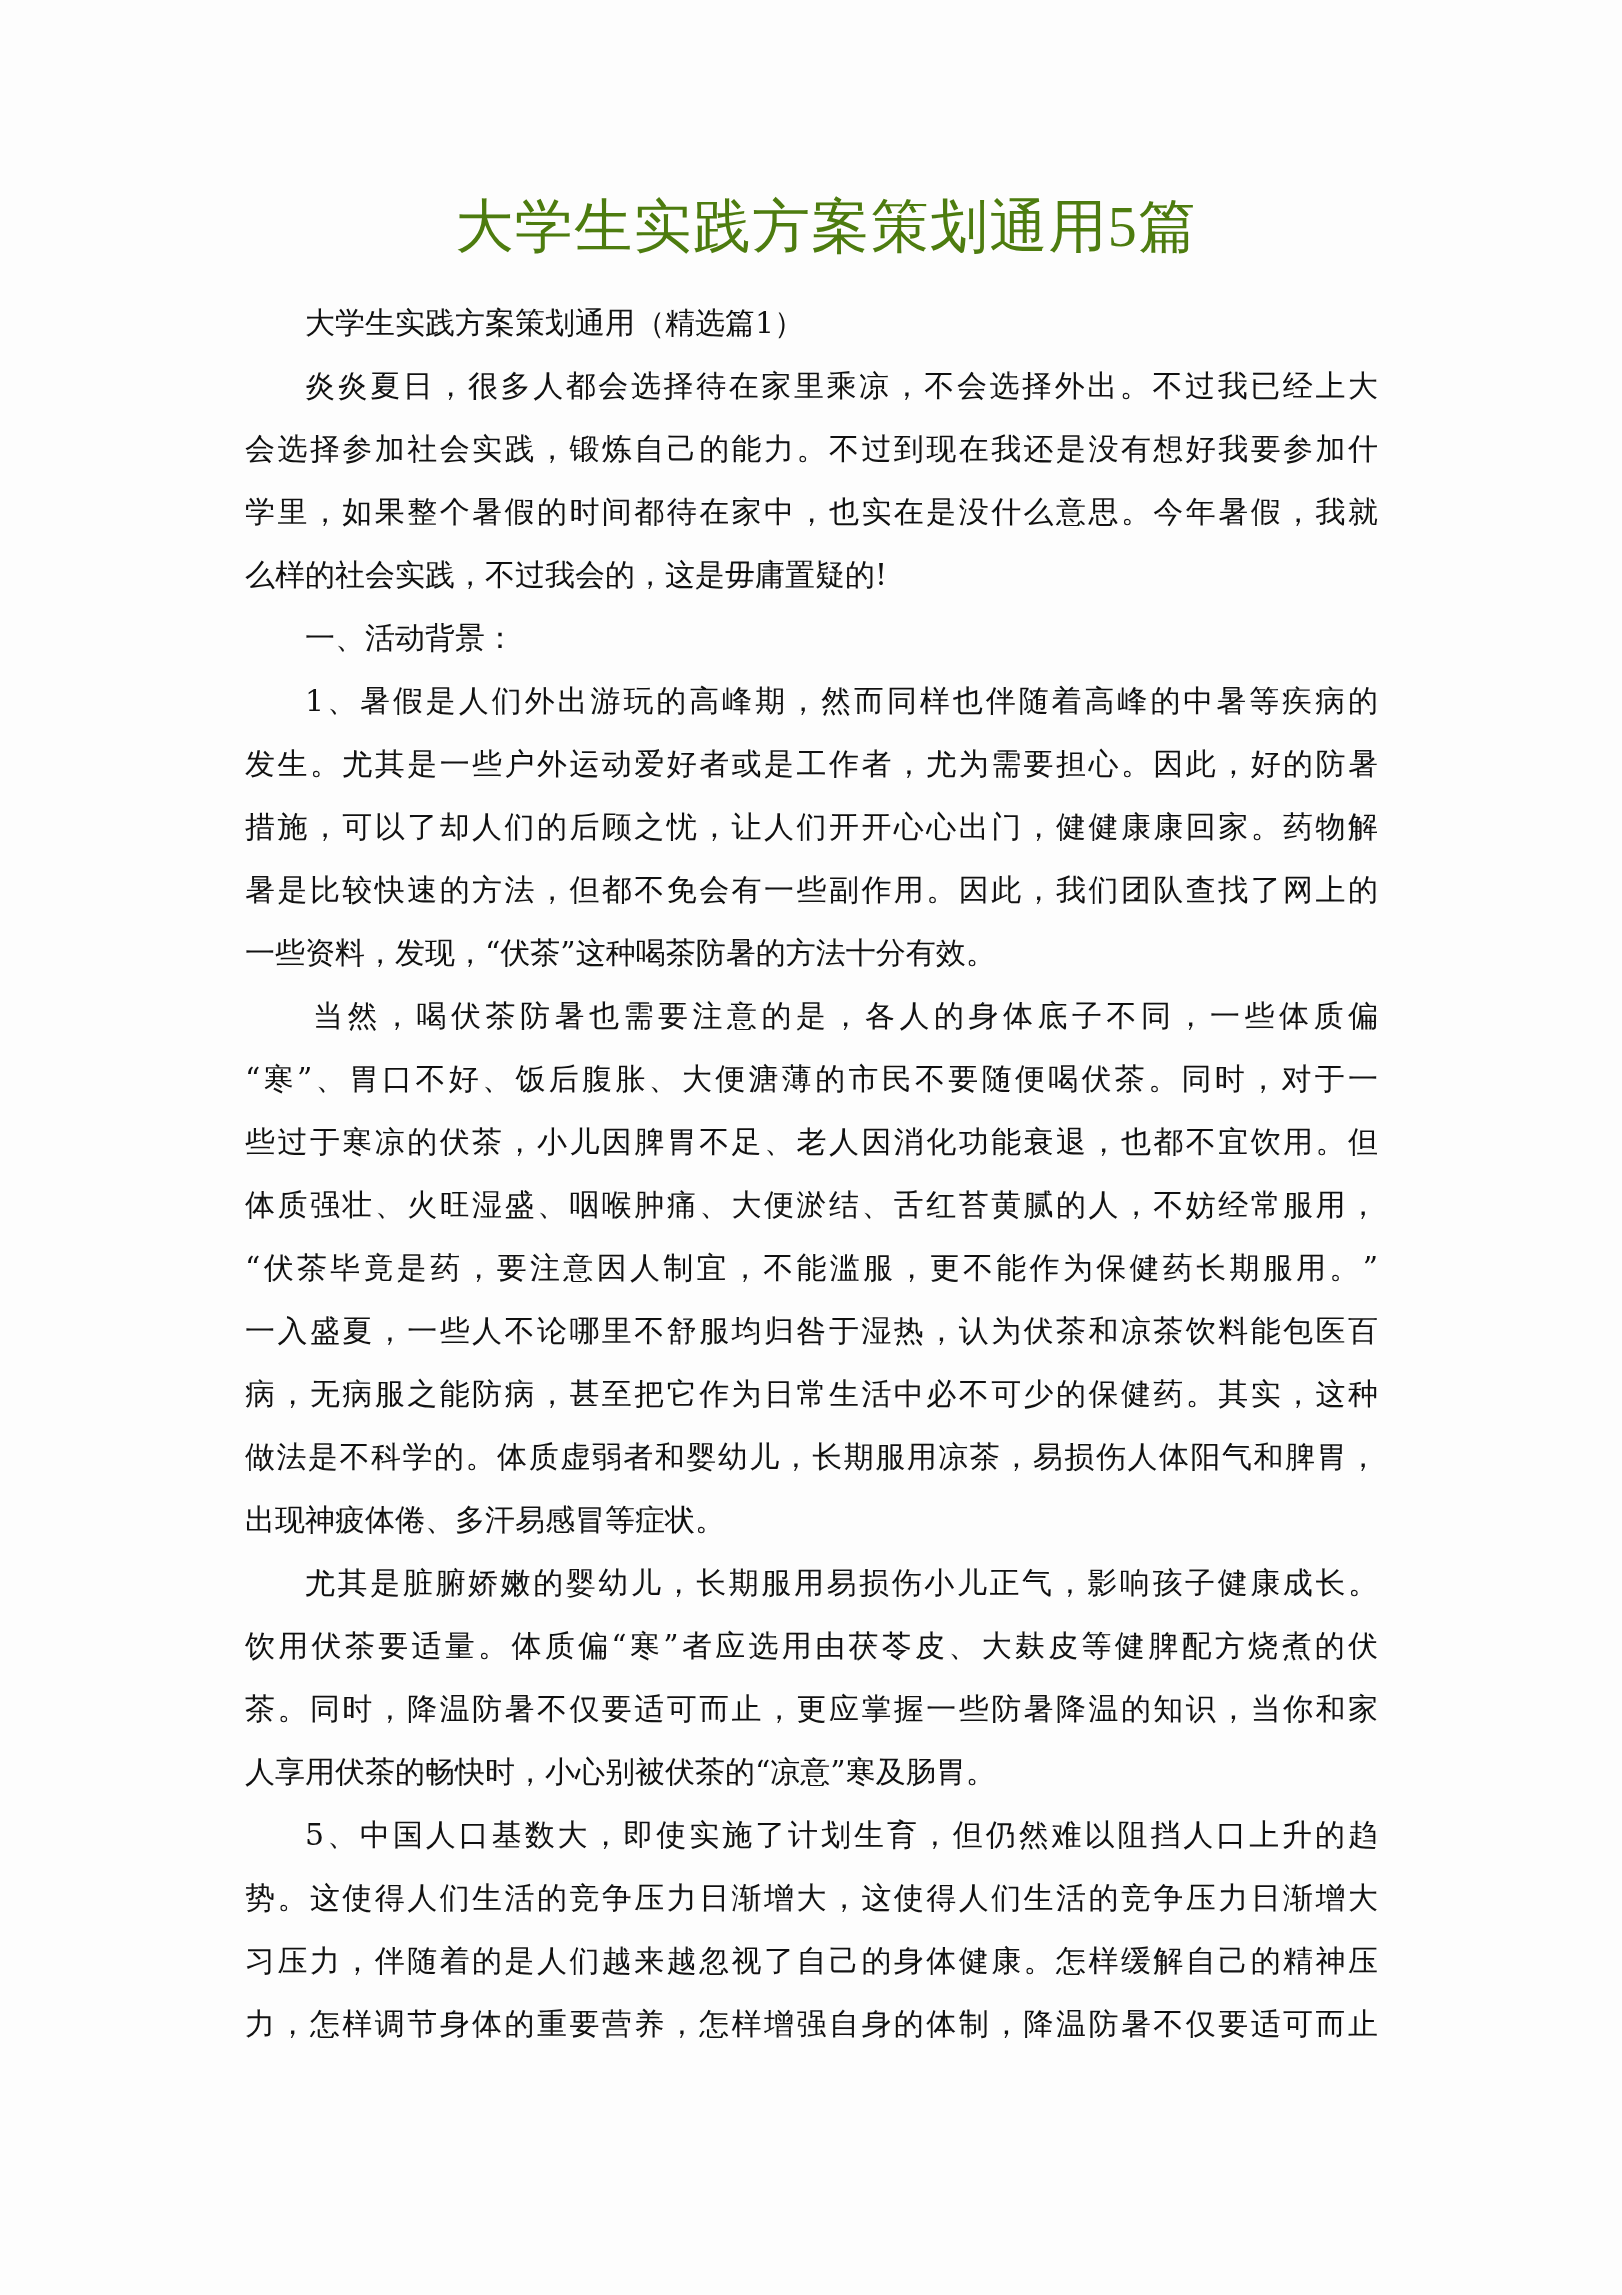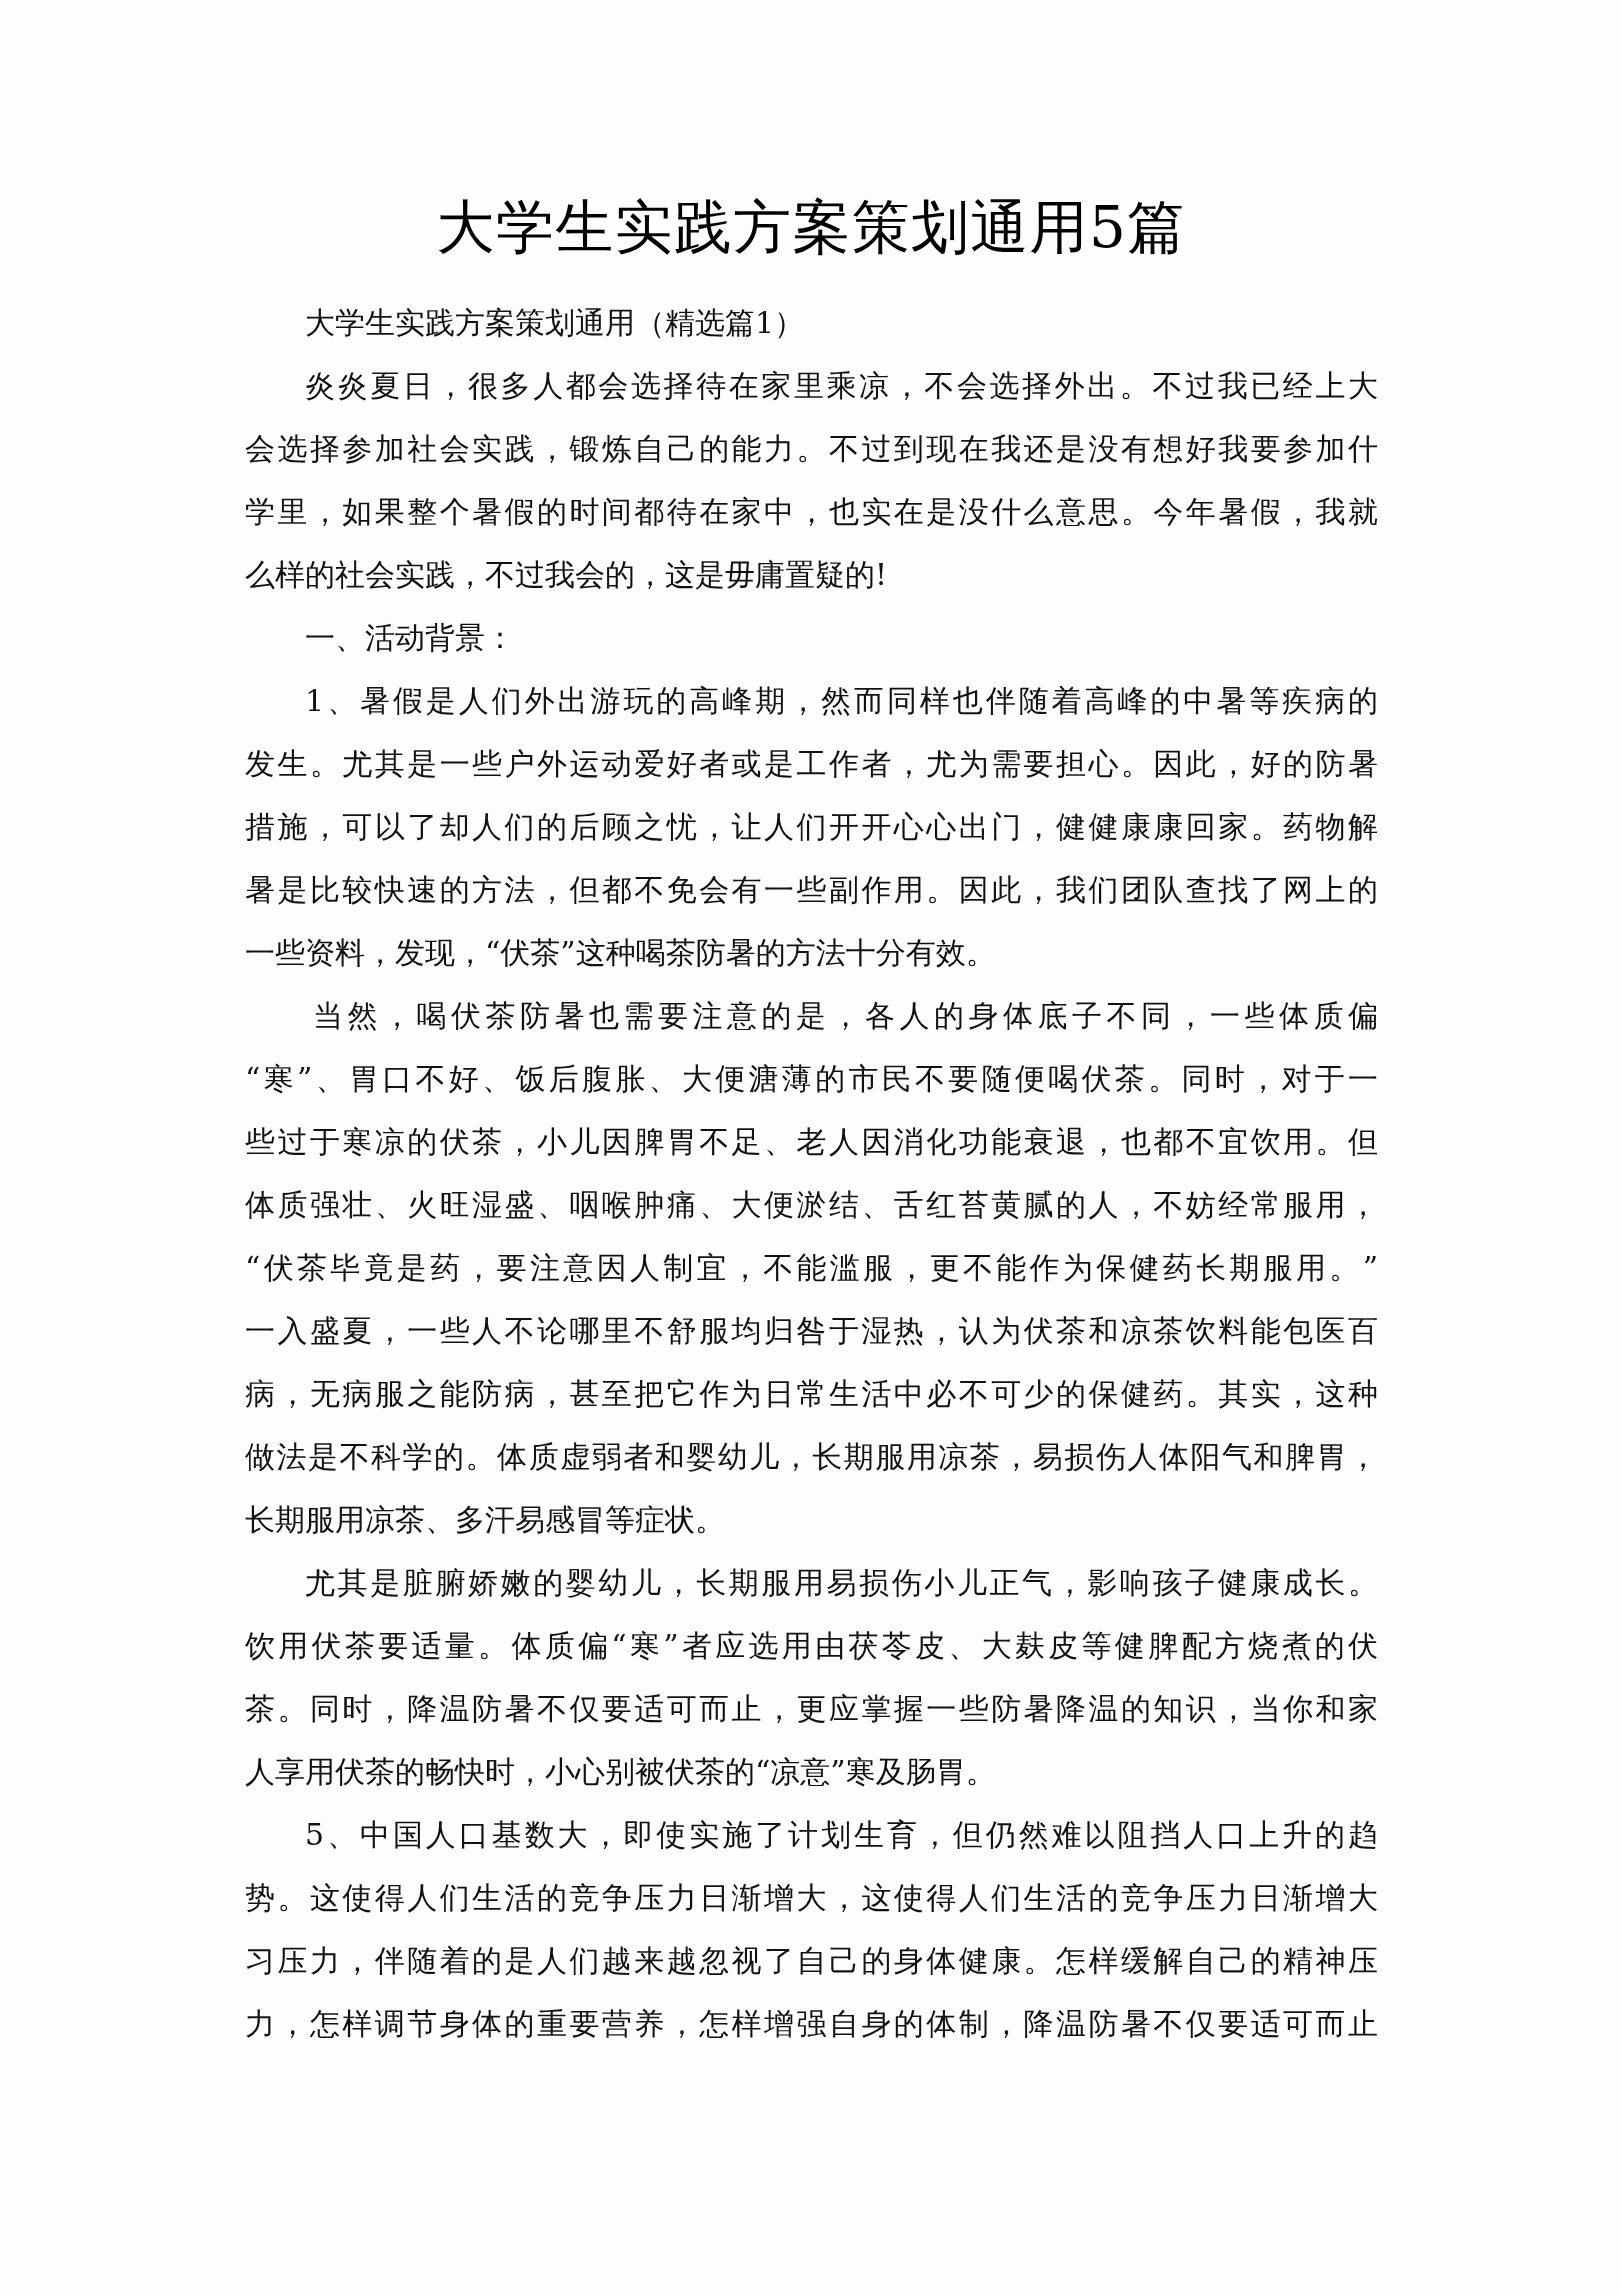--- a/index.html
+++ b/index.html
@@ -16,30 +16,31 @@
       color: #111111;
     }
     .page {
       position: absolute;
       left: 245px;
       top: 0;
       width: 1133px;
     }
     .doc-title {
       position: absolute;
-      left: 0;
+      left: 15px;
       top: 191px;
       width: 1133px;
       text-align: center;
       font-size: 58px;
       line-height: 72px;
       font-weight: normal;
       letter-spacing: 1.3px;
       margin: 0;
-      color: #000000;
+      color: #4d7c0f;
+      font-family: Liberation Serif, serif;
     }
     .body-text {
       position: absolute;
       left: 0;
       top: 291px;
       width: 1133px;
     }
     .line {
       height: 63px;
       line-height: 63px;
@@ -93,21 +94,21 @@
 
     <div>
       <div class="line indent-sm">当然，喝伏茶防暑也需要注意的是，各人的身体底子不同，一些体质偏</div>
       <div class="line">“寒”、胃口不好、饭后腹胀、大便溏薄的市民不要随便喝伏茶。同时，对于一</div>
       <div class="line">些过于寒凉的伏茶，小儿因脾胃不足、老人因消化功能衰退，也都不宜饮用。但</div>
       <div class="line">体质强壮、火旺湿盛、咽喉肿痛、大便淤结、舌红苔黄腻的人，不妨经常服用，</div>
       <div class="line">“伏茶毕竟是药，要注意因人制宜，不能滥服，更不能作为保健药长期服用。”</div>
       <div class="line">一入盛夏，一些人不论哪里不舒服均归咎于湿热，认为伏茶和凉茶饮料能包医百</div>
       <div class="line">病，无病服之能防病，甚至把它作为日常生活中必不可少的保健药。其实，这种</div>
       <div class="line">做法是不科学的。体质虚弱者和婴幼儿，长期服用凉茶，易损伤人体阳气和脾胃，</div>
-      <div class="line last">长期服用凉茶、多汗易感冒等症状。</div>
+      <div class="line last">出现神疲体倦、多汗易感冒等症状。</div>
     </div>
 
     <div>
       <div class="line indent">尤其是脏腑娇嫩的婴幼儿，长期服用易损伤小儿正气，影响孩子健康成长。</div>
       <div class="line">饮用伏茶要适量。体质偏“寒”者应选用由茯苓皮、大麸皮等健脾配方烧煮的伏</div>
       <div class="line">茶。同时，降温防暑不仅要适可而止，更应掌握一些防暑降温的知识，当你和家</div>
       <div class="line last">人享用伏茶的畅快时，小心别被伏茶的“凉意”寒及肠胃。</div>
     </div>
 
     <div>

